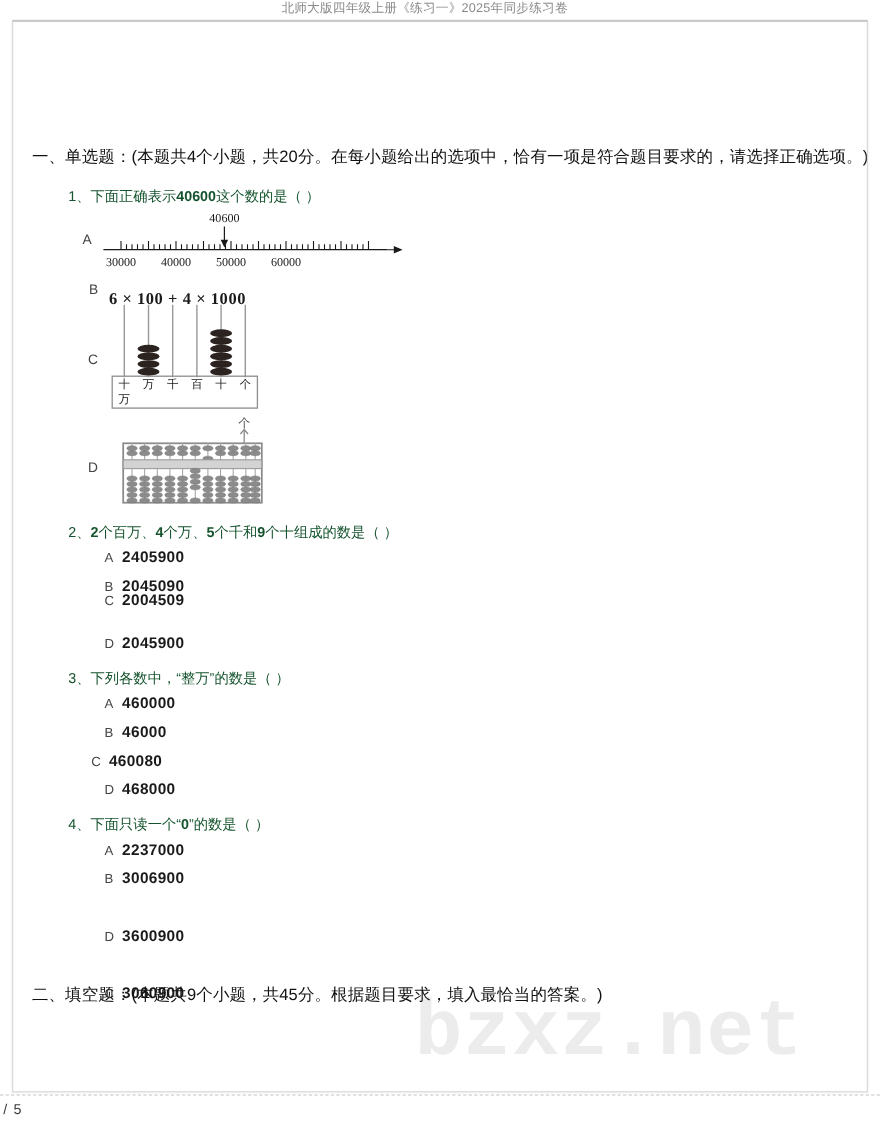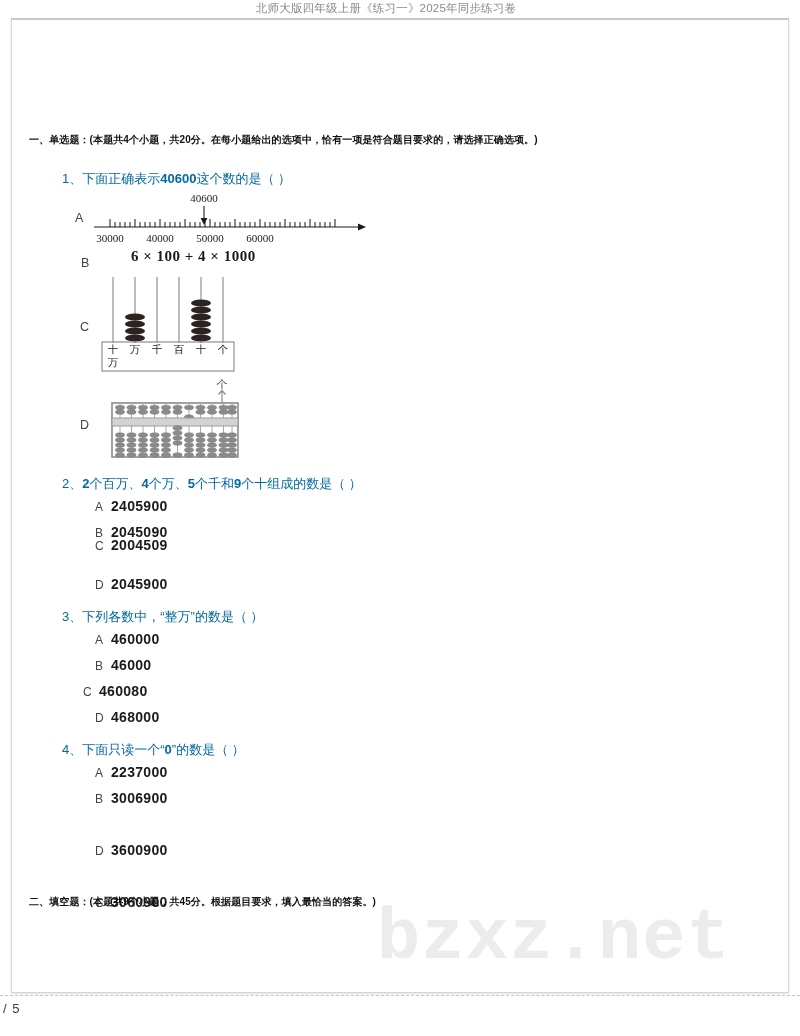--- a/index.html
+++ b/index.html
@@ -74,33 +74,33 @@
     font-weight: bold;
     color: #ececec;
     letter-spacing: 1px;
     user-select: none;
     font-family: Liberation Mono, monospace;
   }
 
   
   .section-head {
     position: absolute;
-    font-size: 10px;
-    font-weight: bold;
+    font-size: 15px;
+    font-weight: normal;
     color: #111;
     white-space: nowrap;
     letter-spacing: .1px;
   }
   #sec-1 { left: 17px; top: 132px; }
   #sec-2 { left: 17px; top: 886px; }
 
   .q-stem {
     position: absolute;
     font-size: 13px;
-    color: #0369a1;
+    color: #14532d;
     white-space: nowrap;
   }
   .q-stem .num { font-weight: normal; }
   .q-stem b { font-weight: bold; }
 
   .opt {
     position: absolute;
     font-size: 13px;
     white-space: nowrap;
   }
@@ -216,21 +216,21 @@
       </g>
 
       <text x="20" y="52" font-family="Liberation Serif, serif" font-size="11" fill="#1a1a1a" text-anchor="middle">30000</text>
       <text x="70" y="52" font-family="Liberation Serif, serif" font-size="11" fill="#1a1a1a" text-anchor="middle">40000</text>
       <text x="120" y="52" font-family="Liberation Serif, serif" font-size="11" fill="#1a1a1a" text-anchor="middle">50000</text>
       <text x="170" y="52" font-family="Liberation Serif, serif" font-size="11" fill="#1a1a1a" text-anchor="middle">60000</text>
     </svg>
   </div>
 
   <div class="opt-letter-standalone" style="left:69px; top:236px;">B</div>
-  <div id="q1-b-expr" style="left:87px; top:228px;margin-left:32px;">6 × 100 + 4 × 1000</div>
+  <div id="q1-b-expr" style="left:87px; top:244px;">6 × 100 + 4 × 1000</div>
 
   <div class="opt-letter-standalone" style="left:68px; top:300px;">C</div>
   <div class="fig" style="left:85px; top:255px;">
     <svg width="145" height="100" viewBox="0 0 145 100">
 
       <g stroke="#9a9a9a" stroke-width="1.3">
         <line x1="16" y1="2" x2="16" y2="68"></line>
         <line x1="38" y1="2" x2="38" y2="68"></line>
         <line x1="60" y1="2" x2="60" y2="68"></line>
         <line x1="82" y1="2" x2="82" y2="68"></line>

